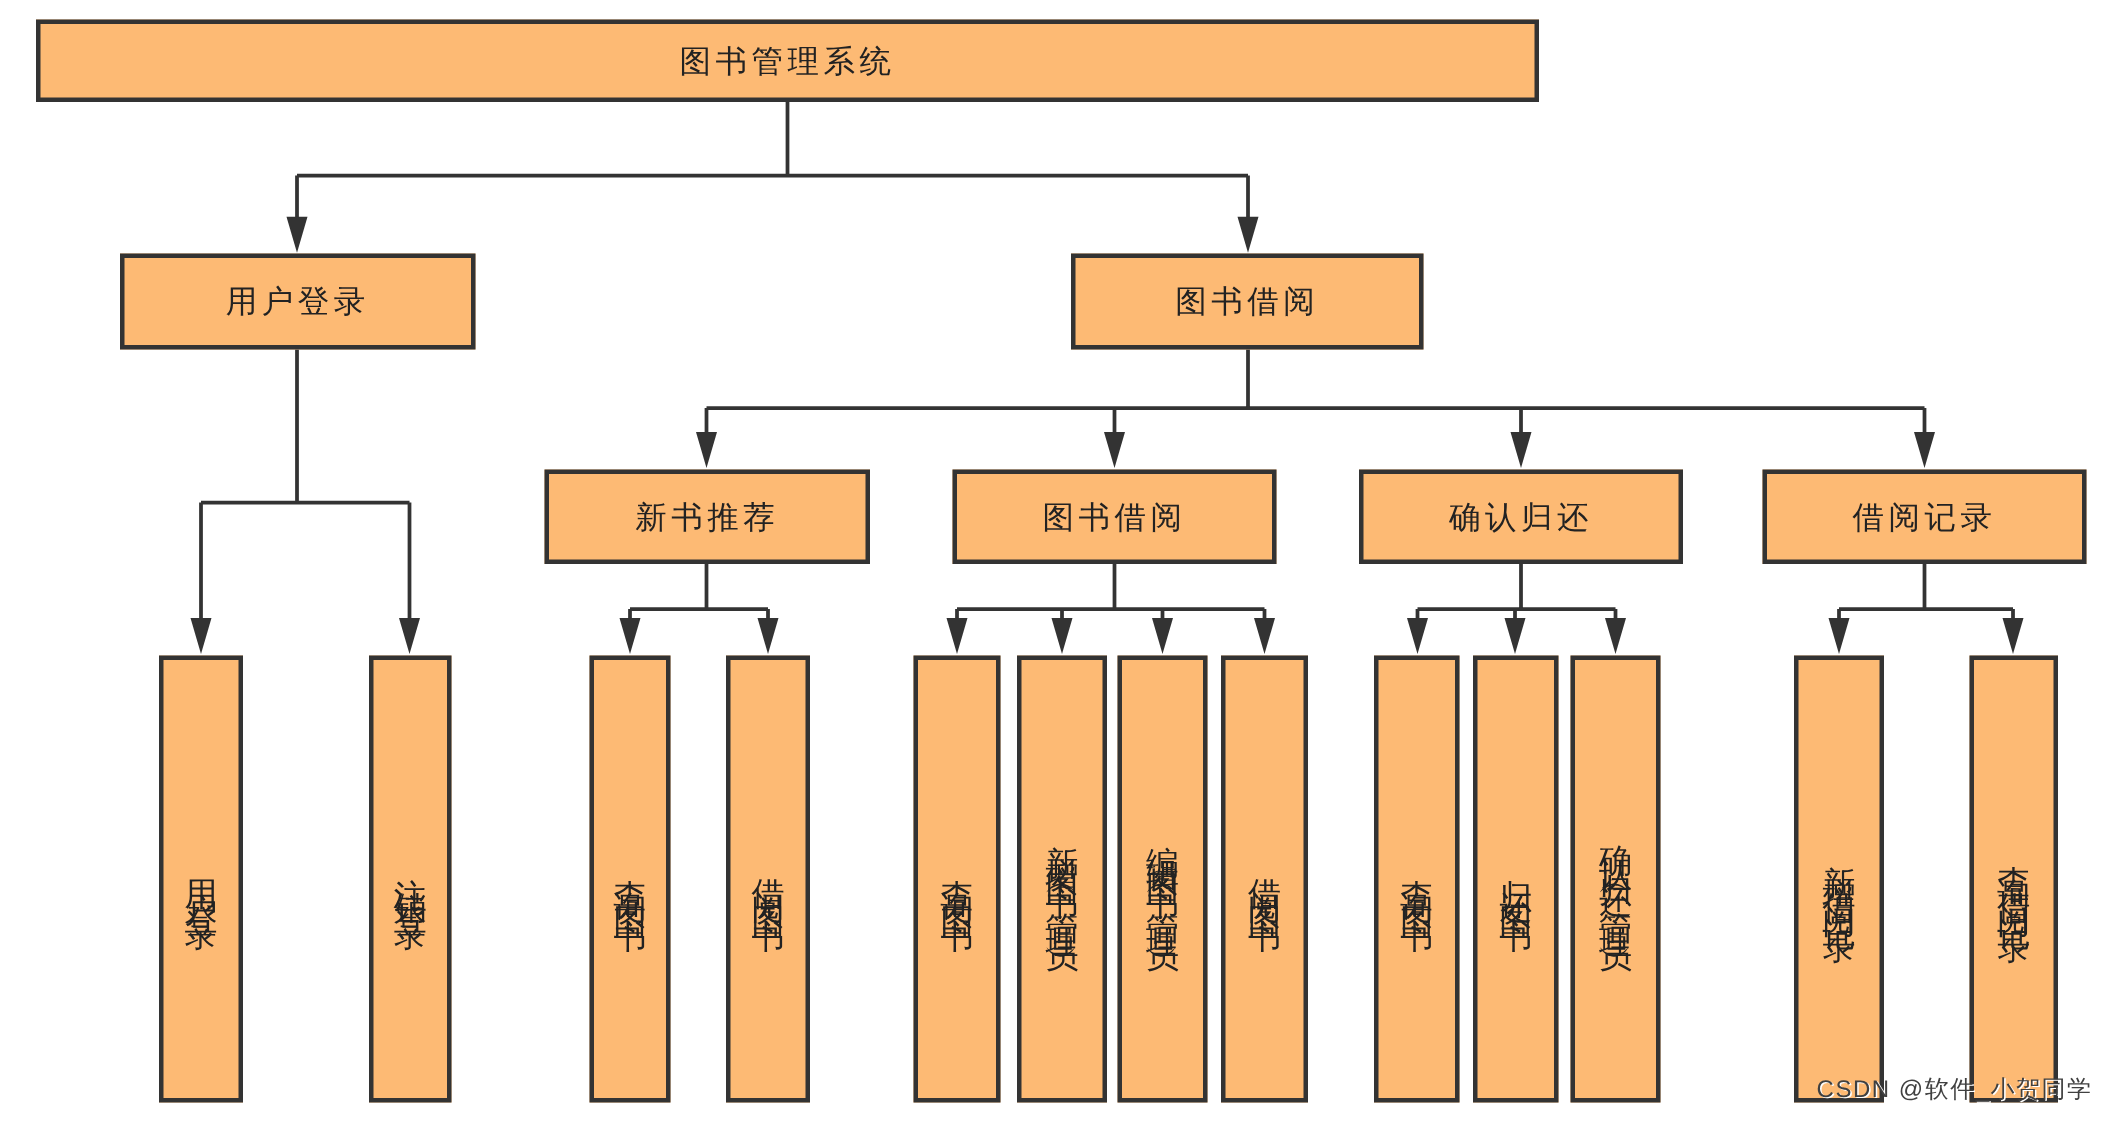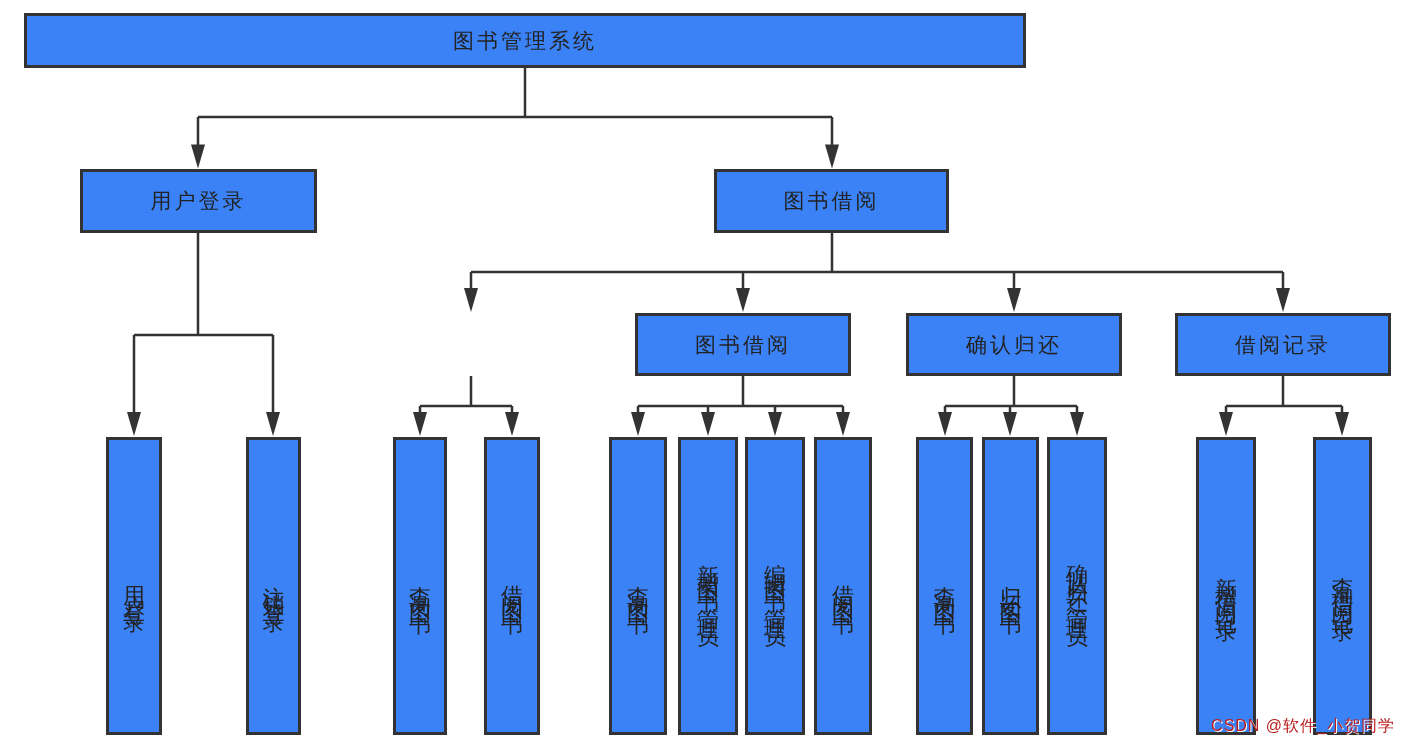--- a/index.html
+++ b/index.html
@@ -7,21 +7,21 @@
     position: relative;
     width: 1405px;
     height: 747px;
     background: #ffffff;
     overflow: hidden;
     font-family: "Liberation Sans", "DejaVu Sans", sans-serif;
   }
   #connectors { position: absolute; left: 0; top: 0; width: 1405px; height: 747px; }
   .box {
     position: absolute;
-    background: #3b82f6;
+    background: #fdba74;
     border: 3px solid #333333;
     box-sizing: border-box;
     display: flex;
     align-items: center;
     justify-content: center;
     text-align: right;
   }
   .h-box span {
     font-size: 21px;
     letter-spacing: 3px;
@@ -35,21 +35,21 @@
     letter-spacing: 9px;
     color: #222222;
     line-height: 1;
   }
   .watermark {
     position: absolute;
     right: 10px;
     top: 716px;
     font-size: 16px;
     letter-spacing: 1px;
-    color: #b91c1c;
+    color: #404040;
     text-shadow: 1px 1px 0 #ffffff;
     white-space: nowrap;
   }
 </style>
 </head>
 <body>
 
 <div id="canvas">
 
   <svg id="connectors" viewBox="0 0 1405 747" xmlns="http://www.w3.org/2000/svg">
@@ -106,20 +106,23 @@
     <span>图书管理系统</span>
   </div>
 
   <div class="box h-box" style="left:80px; top:169px; width:237px; height:64px;">
     <span>用户登录</span>
   </div>
   <div class="box h-box" style="left:714px; top:169px; width:235px; height:64px;">
     <span>图书借阅</span>
   </div>
 
+  <div class="box h-box" style="left:363px; top:313px; width:217px; height:63px;">
+    <span>新书推荐</span>
+  </div>
   <div class="box h-box" style="left:635px; top:313px; width:216px; height:63px;">
     <span>图书借阅</span>
   </div>
   <div class="box h-box" style="left:906px; top:313px; width:216px; height:63px;">
     <span>确认归还</span>
   </div>
   <div class="box h-box" style="left:1175px; top:313px; width:216px; height:63px;">
     <span>借阅记录</span>
   </div>
 

